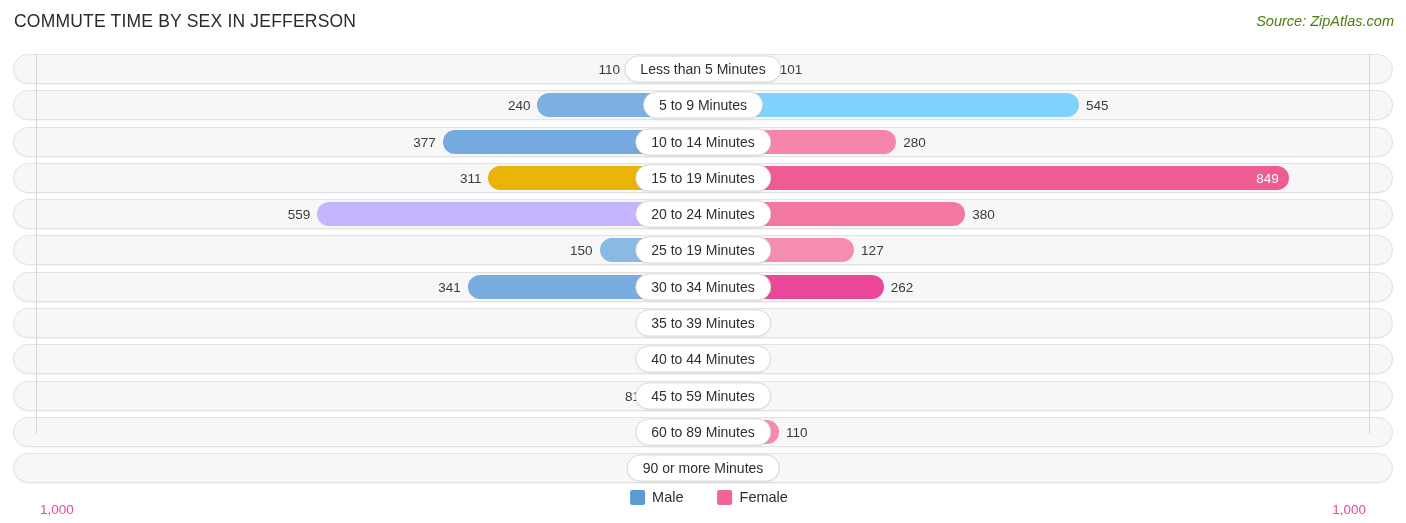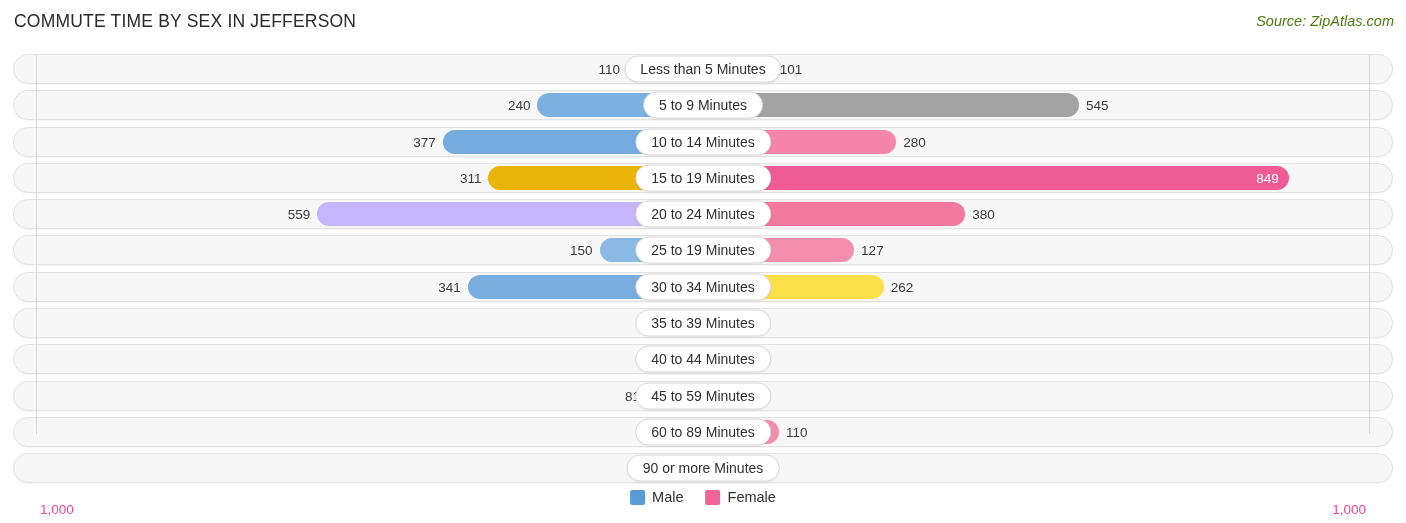--- a/index.html
+++ b/index.html
@@ -158,20 +158,21 @@
     top: 0;
     display: flex;
     align-items: center;
     gap: 22px;
     white-space: nowrap;
   }
   .legend-item {
     display: flex;
     align-items: center;
     gap: 7px;
+    margin-left: 12px;
   }
   .swatch {
     width: 15px;
     height: 15px;
     border-radius: 2px;
     display: inline-block;
   }
   .legend-label {
     font-size: 14.5px;
     color: #2f2f2f;
@@ -200,21 +201,21 @@
           </div>
         </div>
         <div class="cat-pill">Less than 5 Minutes</div>
       </div>
       <div class="row">
         <div class="track"></div>
         <div class="bars">
           <div class="bar-male" style="width: 12%; background: rgb(124, 176, 224);">
             <span class="val val-male">240</span>
           </div>
-          <div class="bar-female" style="width: 27.25%; background: #a3a3a3; text-decoration: underline;">
+          <div class="bar-female" style="width: 27.25%; background: #7dd3fc; text-decoration: underline;">
             <span class="val val-female">545</span>
           </div>
         </div>
         <div class="cat-pill">5 to 9 Minutes</div>
       </div>
       <div class="row">
         <div class="track"></div>
         <div class="bars">
           <div class="bar-male" style="width: 18.85%; background: rgb(116, 170, 222);">
             <span class="val val-male">377</span>
@@ -260,21 +261,21 @@
           </div>
         </div>
         <div class="cat-pill">25 to 19 Minutes</div>
       </div>
       <div class="row">
         <div class="track"></div>
         <div class="bars">
           <div class="bar-male" style="width: 17.05%; background: rgb(121, 173, 224);">
             <span class="val val-male">341</span>
           </div>
-          <div class="bar-female" style="width: 13.1%; background: #fde047;">
+          <div class="bar-female" style="width: 13.1%; background: #ec4899;">
             <span class="val val-female">262</span>
           </div>
         </div>
         <div class="cat-pill">30 to 34 Minutes</div>
       </div>
       <div class="row">
         <div class="track"></div>
         <div class="bars">
           <div class="bar-male" style="width: 2.2%; background: rgb(151, 193, 231);">
             <span class="val val-male">44</span>

